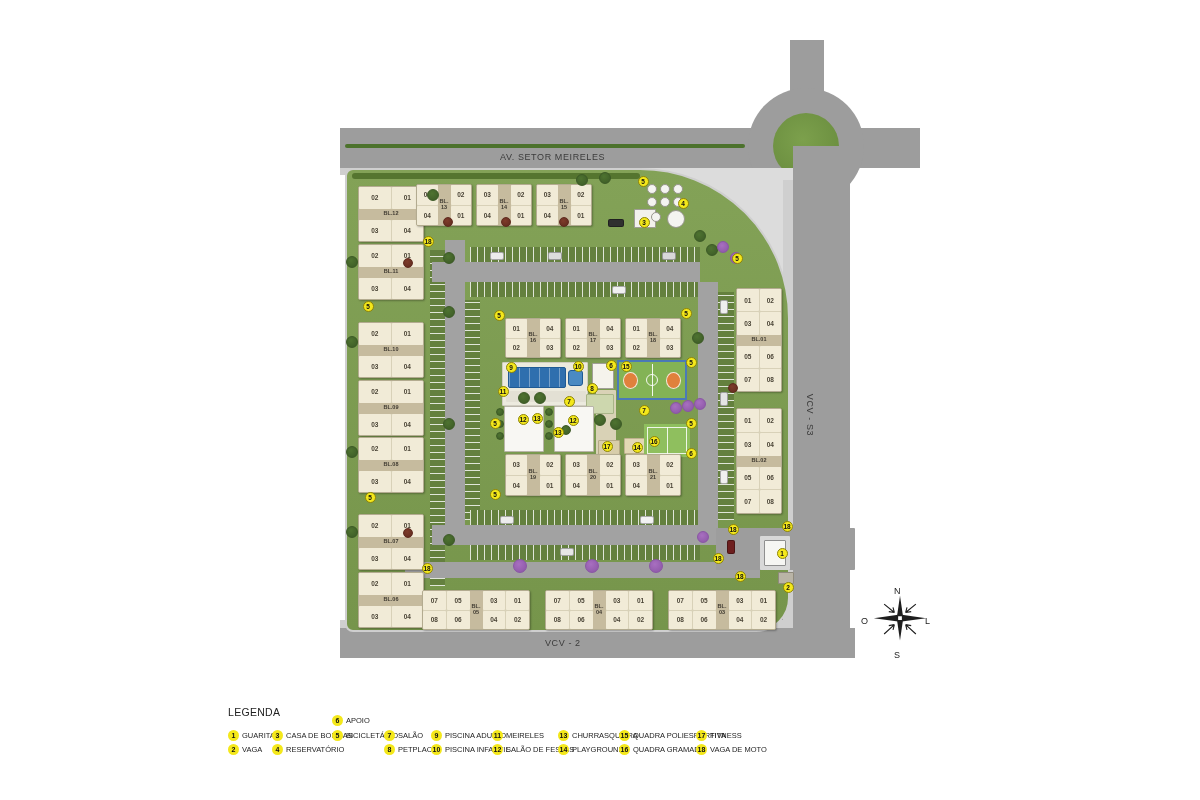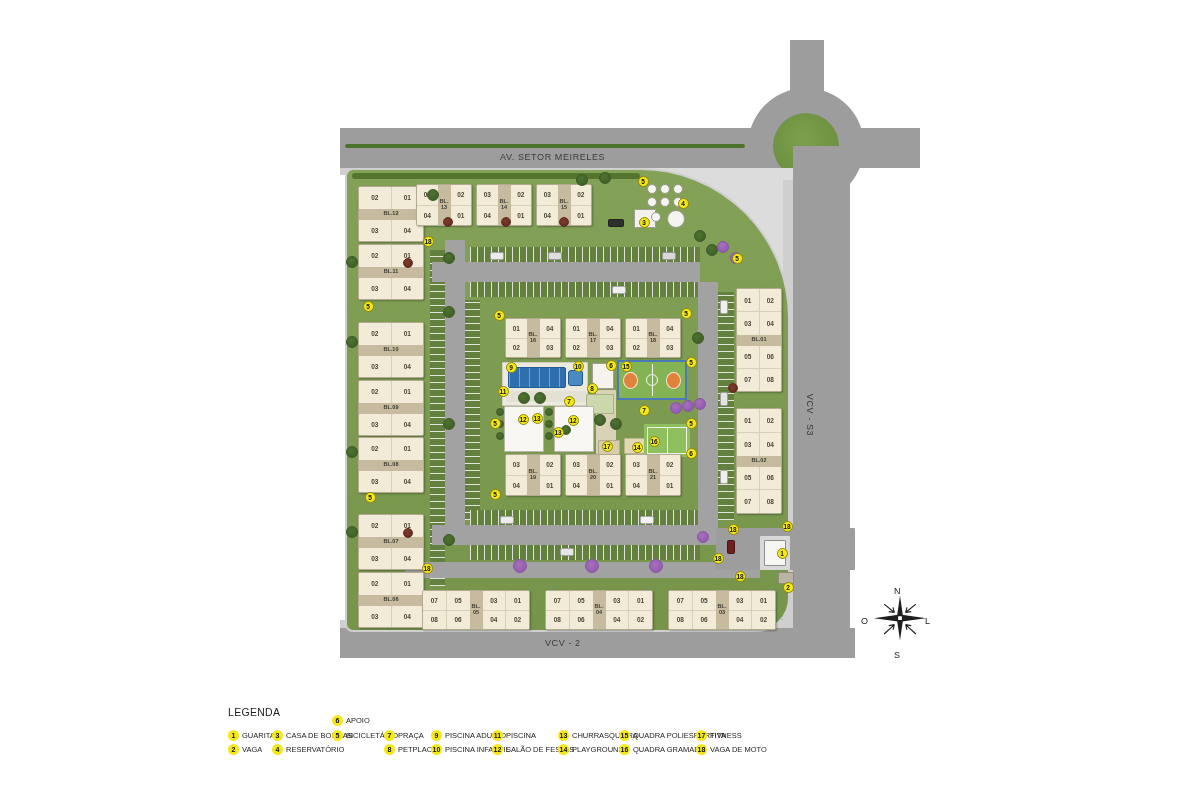--- a/index.html
+++ b/index.html
@@ -523,37 +523,37 @@
       <div class="lg-item" style="left: 332px; top: 729px;">
         <span class="lg-badge">5</span>
         <span class="lg-label">BICICLETÁRIO</span>
       </div>
       <div class="lg-item" style="left: 332px; top: 714px;">
         <span class="lg-badge">6</span>
         <span class="lg-label">APOIO</span>
       </div>
       <div class="lg-item" style="left: 384px; top: 729px;">
         <span class="lg-badge">7</span>
-        <span class="lg-label">PRAÇA</span>
+        <span class="lg-label">SALÃO</span>
       </div>
       <div class="lg-item" style="left: 384px; top: 743px;">
         <span class="lg-badge">8</span>
         <span class="lg-label">PETPLACE</span>
       </div>
       <div class="lg-item" style="left: 431px; top: 729px;">
         <span class="lg-badge">9</span>
         <span class="lg-label">PISCINA ADULTO</span>
       </div>
       <div class="lg-item" style="left: 431px; top: 743px;">
         <span class="lg-badge">10</span>
         <span class="lg-label">PISCINA INFANTIL</span>
       </div>
       <div class="lg-item" style="left: 492px; top: 729px;">
         <span class="lg-badge">11</span>
-        <span class="lg-label">PISCINA</span>
+        <span class="lg-label">MEIRELES</span>
       </div>
       <div class="lg-item" style="left: 492px; top: 743px;">
         <span class="lg-badge">12</span>
         <span class="lg-label">SALÃO DE FESTAS</span>
       </div>
       <div class="lg-item" style="left: 558px; top: 729px;">
         <span class="lg-badge">13</span>
         <span class="lg-label">CHURRASQUEIRA</span>
       </div>
       <div class="lg-item" style="left: 558px; top: 743px;">

